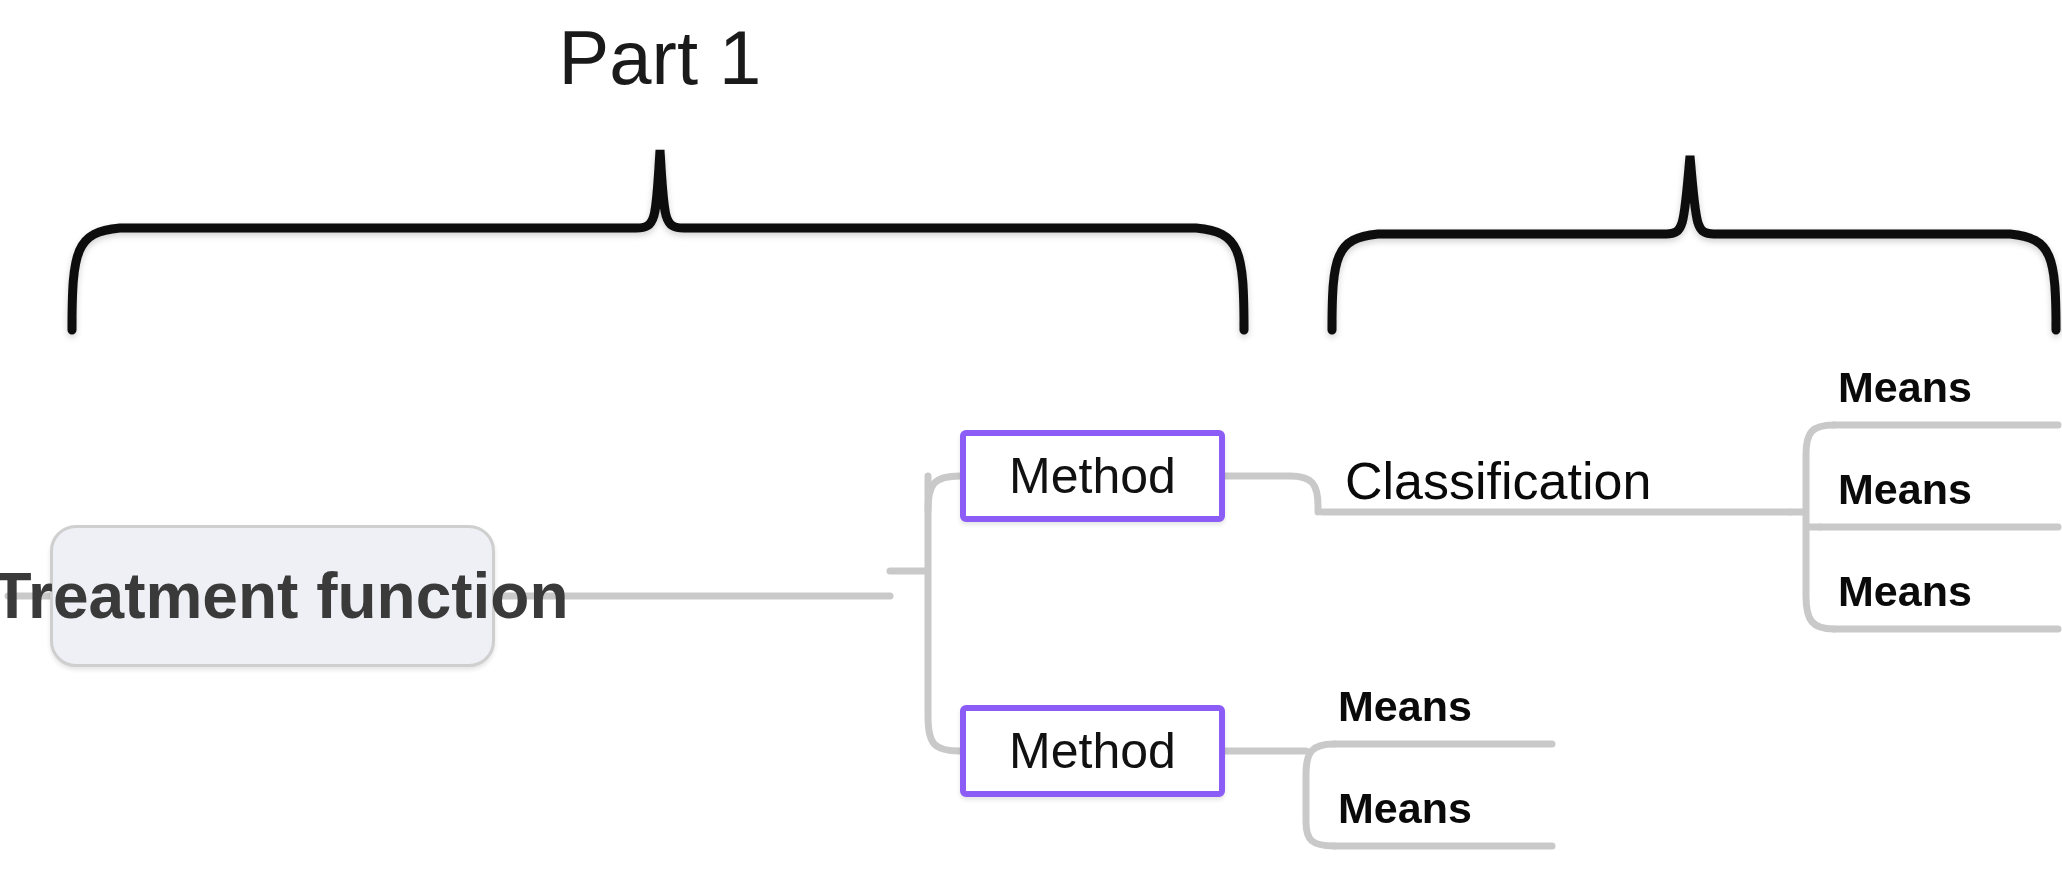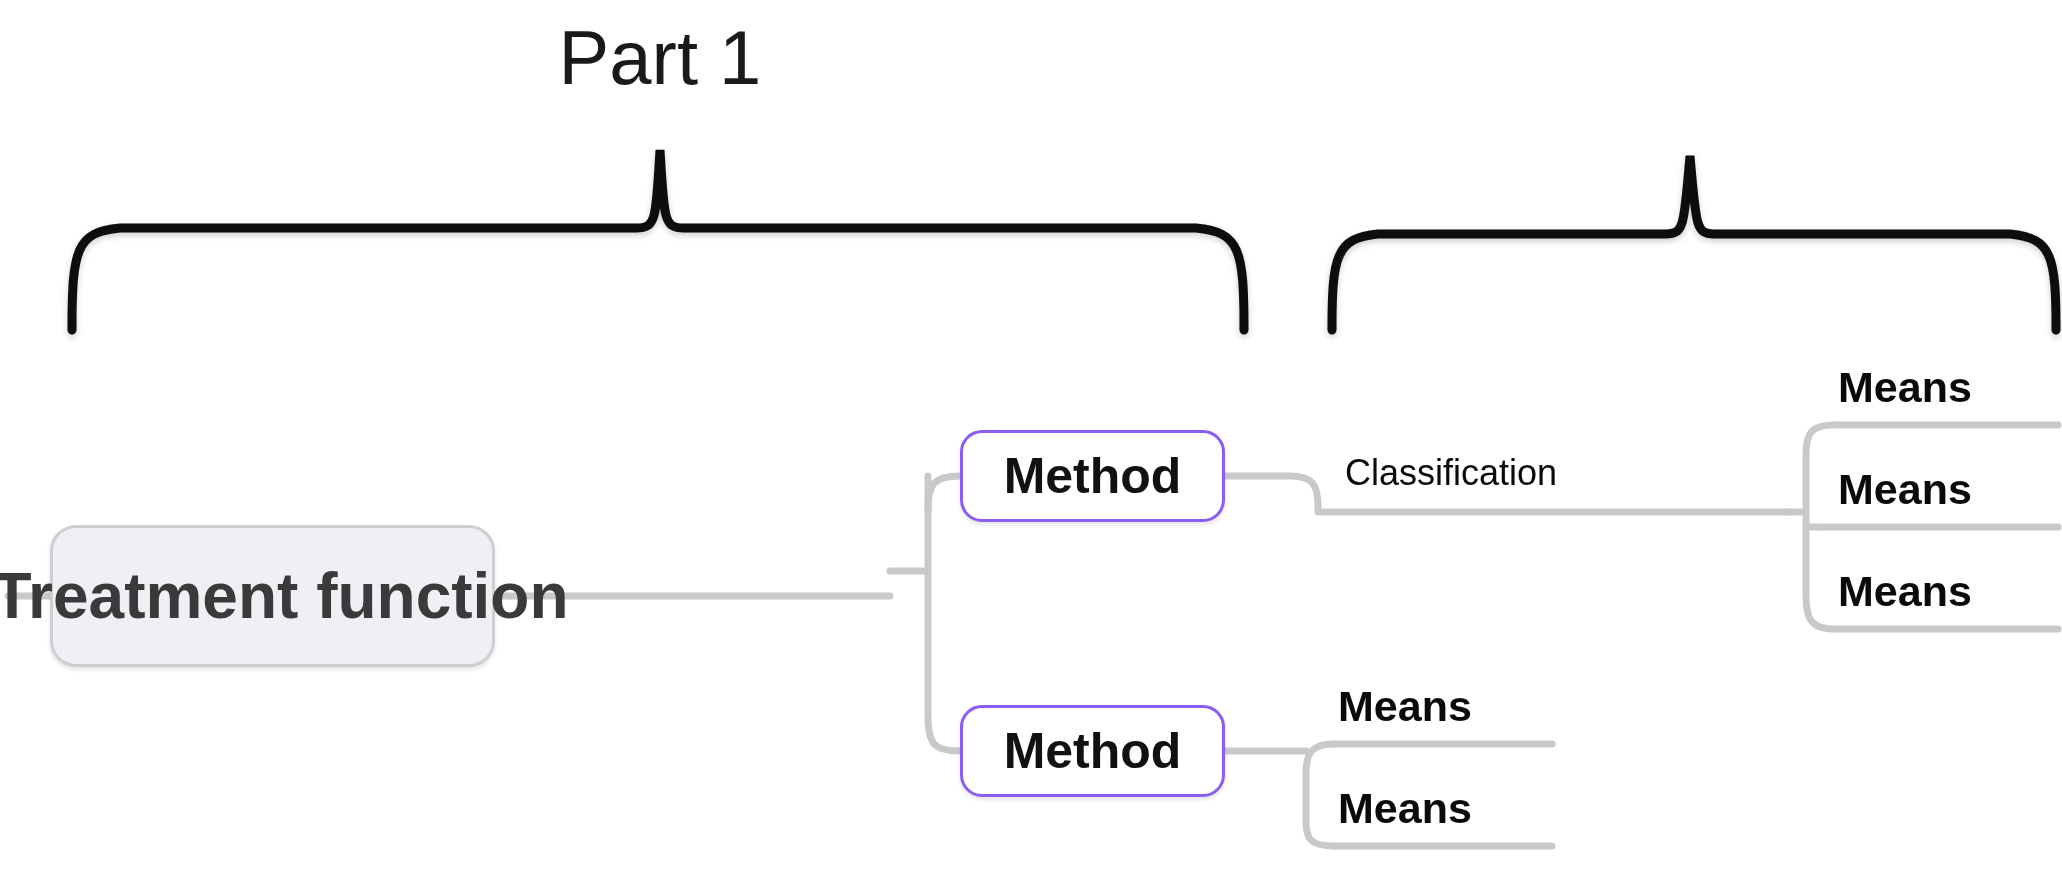--- a/index.html
+++ b/index.html
@@ -49,35 +49,35 @@
     border: 3px solid #cfcfcf;
     border-radius: 26px;
     color: #3a3a3a;
     font-weight: bold;
     font-size: 64px;
     box-shadow: 0 3px 4px rgba(0,0,0,0.10);
     padding-left: 16px;
   }
   .node-branch {
     background: #ffffff;
-    border: 3px solid #8b5cf6;
-    border-radius: 22px;
+    border: 6px solid #8b5cf6;
+    border-radius: 6px;
     color: #111111;
-    font-weight: 700;
+    font-weight: 400;
     font-size: 50px;
     box-shadow: 0 3px 4px rgba(0,0,0,0.10);
   }
   .leaf {
     position: absolute;
     white-space: nowrap;
     line-height: 1;
     color: #0a0a0a;
   }
   .leaf-plain {
-    font-size: 36px;
+    font-size: 52px;
     font-weight: 400;
   }
   .leaf-bold {
     font-size: 43px;
     font-weight: bold;
   }
 </style>
 </head>
 <body>
 

